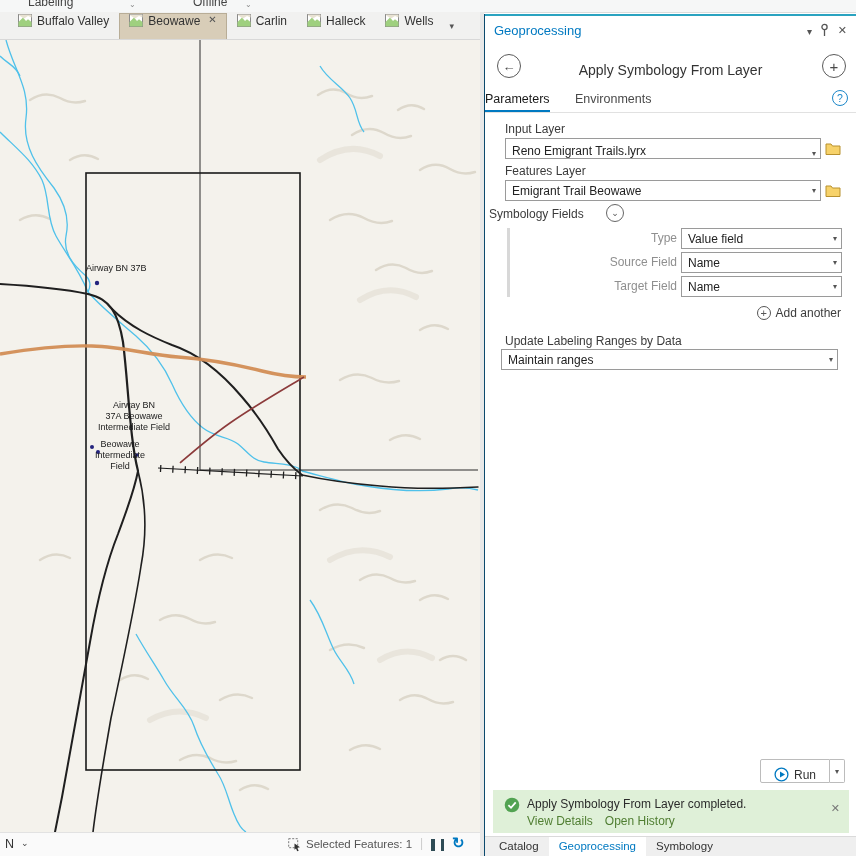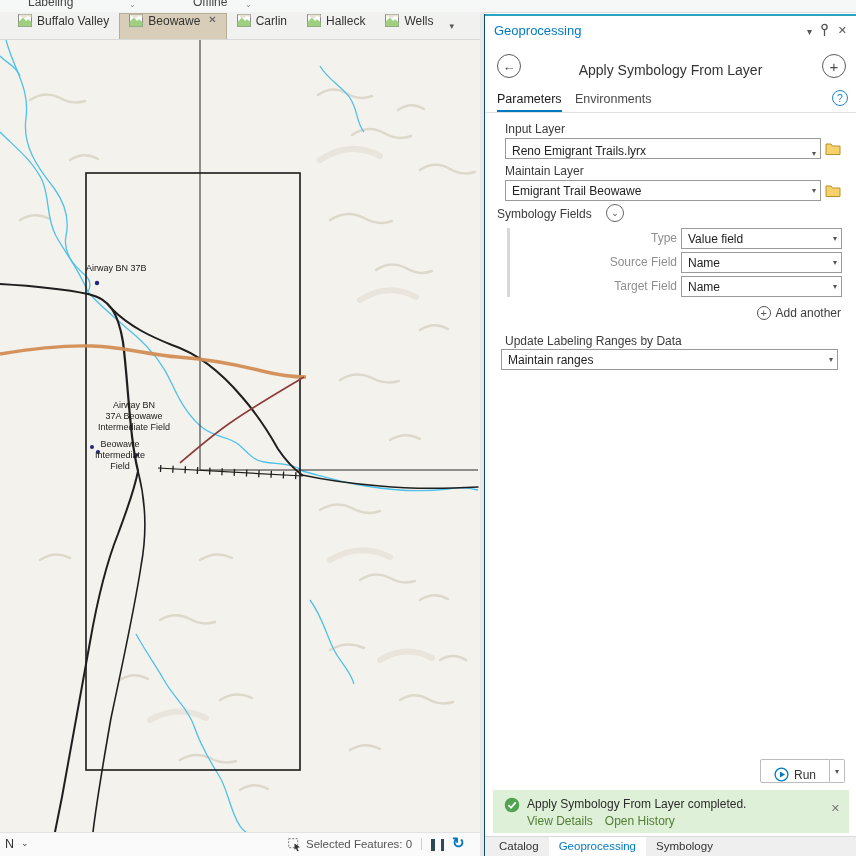--- a/index.html
+++ b/index.html
@@ -236,21 +236,21 @@
   </div>
 
   <div class="statusbar">
     <span class="sb-abs" style="left:5px;top:4px;font-size:12.5px;">N</span>
     <span class="sb-abs" style="left:21px;top:5px;font-size:9px;color:#444;">⌄</span>
 
     <svg class="sb-abs" style="left:288px;top:5px;" width="14" height="14" viewBox="0 0 14 14">
       <rect x="0.7" y="0.7" width="9" height="9" fill="none" stroke="#7a7a7a" stroke-dasharray="2 1.5"></rect>
       <path d="M6.5,5.5 L12,9.3 L9.3,9.8 L10.7,12.8 L9.2,13.2 L8,10.5 L6.5,11.8 Z" fill="#333"></path>
     </svg>
-    <span class="sb-abs" style="left:306px;top:5px;font-size:11.5px;color:#555;">Selected Features: 0</span>
+    <span class="sb-abs" style="left:306px;top:5px;font-size:11.5px;color:#555;">Selected Features: 1</span>
     <span class="sb-abs" style="left:420px;top:3px;color:#ccc;">|</span>
     <span class="sb-abs" style="left:431px;top:6px;">
       <span class="pause-bar"></span>
       <span class="pause-bar" style="margin-left:3px;"></span>
     </span>
     <span class="sb-abs" style="left:452px;top:1px;font-size:15px;color:#0079c1;font-weight:bold;">↻</span>
   </div>
 
   <div class="splitter"></div>
 
@@ -266,50 +266,50 @@
     <span class="pane-hicon" style="right:9px;top:10px;font-size:11px;">✕</span>
 
     <div class="circ-btn" style="left:12px;top:40px;font-size:13px;">
       <span>←</span>
     </div>
     <div class="tool-title">Apply Symbology From Layer</div>
     <div class="circ-btn" style="right:10px;top:40px;font-size:15px;">
       <span>+</span>
     </div>
 
-    <span class="ptab active" style="left:12px;">Parameters</span>
+    <span class="ptab active" style="left:0;">Parameters</span>
     <span class="ptab" style="left:90px;">Environments</span>
     <div class="help">
       <span>?</span>
     </div>
     <div class="divider"></div>
 
     <span class="field-label" style="left:20px;top:108px;">Input Layer</span>
     <div class="select" style="left:20px;top:124px;width:316px;align-items:flex-end;">
       <span>Reno Emigrant Trails.lyrx</span>
       <span class="chev">▾</span>
     </div>
     <div class="folder-btn" style="left:339px;top:126px;">
       <svg width="16" height="13" viewBox="0 0 16 13">
         <path d="M1,2 h5 l1.5,2 H15 v8.5 H1 z" fill="#f7d26a" stroke="#b8912f" stroke-width="1"></path>
       </svg>
     </div>
 
-    <span class="field-label" style="left:20px;top:150px;">Maintain Layer</span>
+    <span class="field-label" style="left:20px;top:150px;">Features Layer</span>
     <div class="select" style="left:20px;top:166px;width:316px;">
       <span>Emigrant Trail Beowawe</span>
       <span class="chev">▾</span>
     </div>
     <div class="folder-btn" style="left:339px;top:168px;">
       <svg width="16" height="13" viewBox="0 0 16 13">
         <path d="M1,2 h5 l1.5,2 H15 v8.5 H1 z" fill="#f7d26a" stroke="#b8912f" stroke-width="1"></path>
       </svg>
     </div>
 
-    <span class="field-label" style="left:12px;top:193px;">Symbology Fields</span>
+    <span class="field-label" style="left:4px;top:193px;">Symbology Fields</span>
     <div class="chev-circle" style="left:121px;top:190px;">
       <span>⌄</span>
     </div>
     <div class="group-bar"></div>
 
     <span class="row-label" style="top:217px;">Type</span>
     <div class="select" style="left:196px;top:214px;width:161px;">
       <span>Value field</span>
       <span class="chev">▾</span>
     </div>

